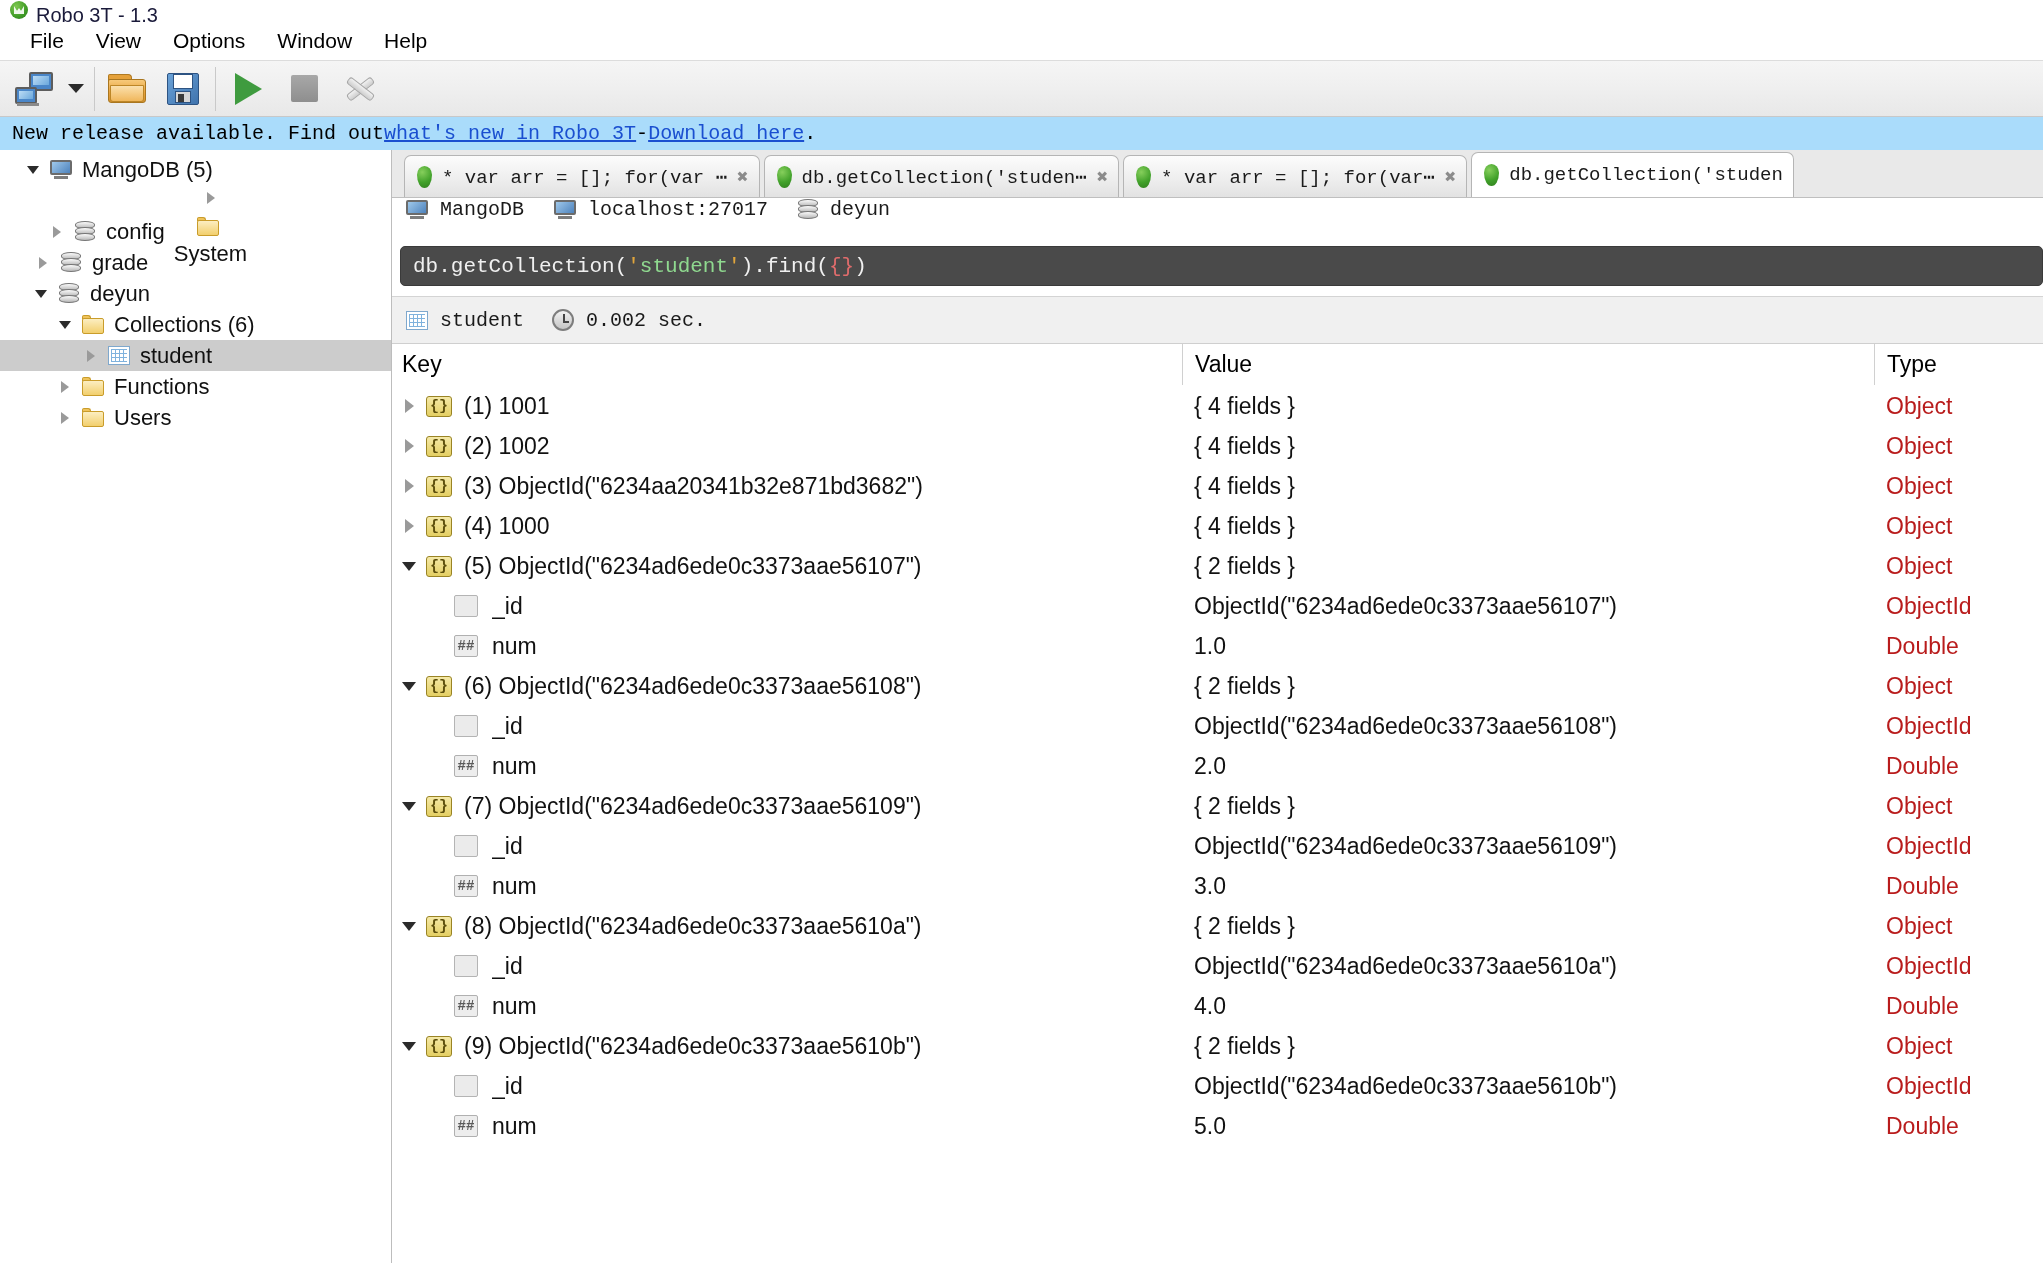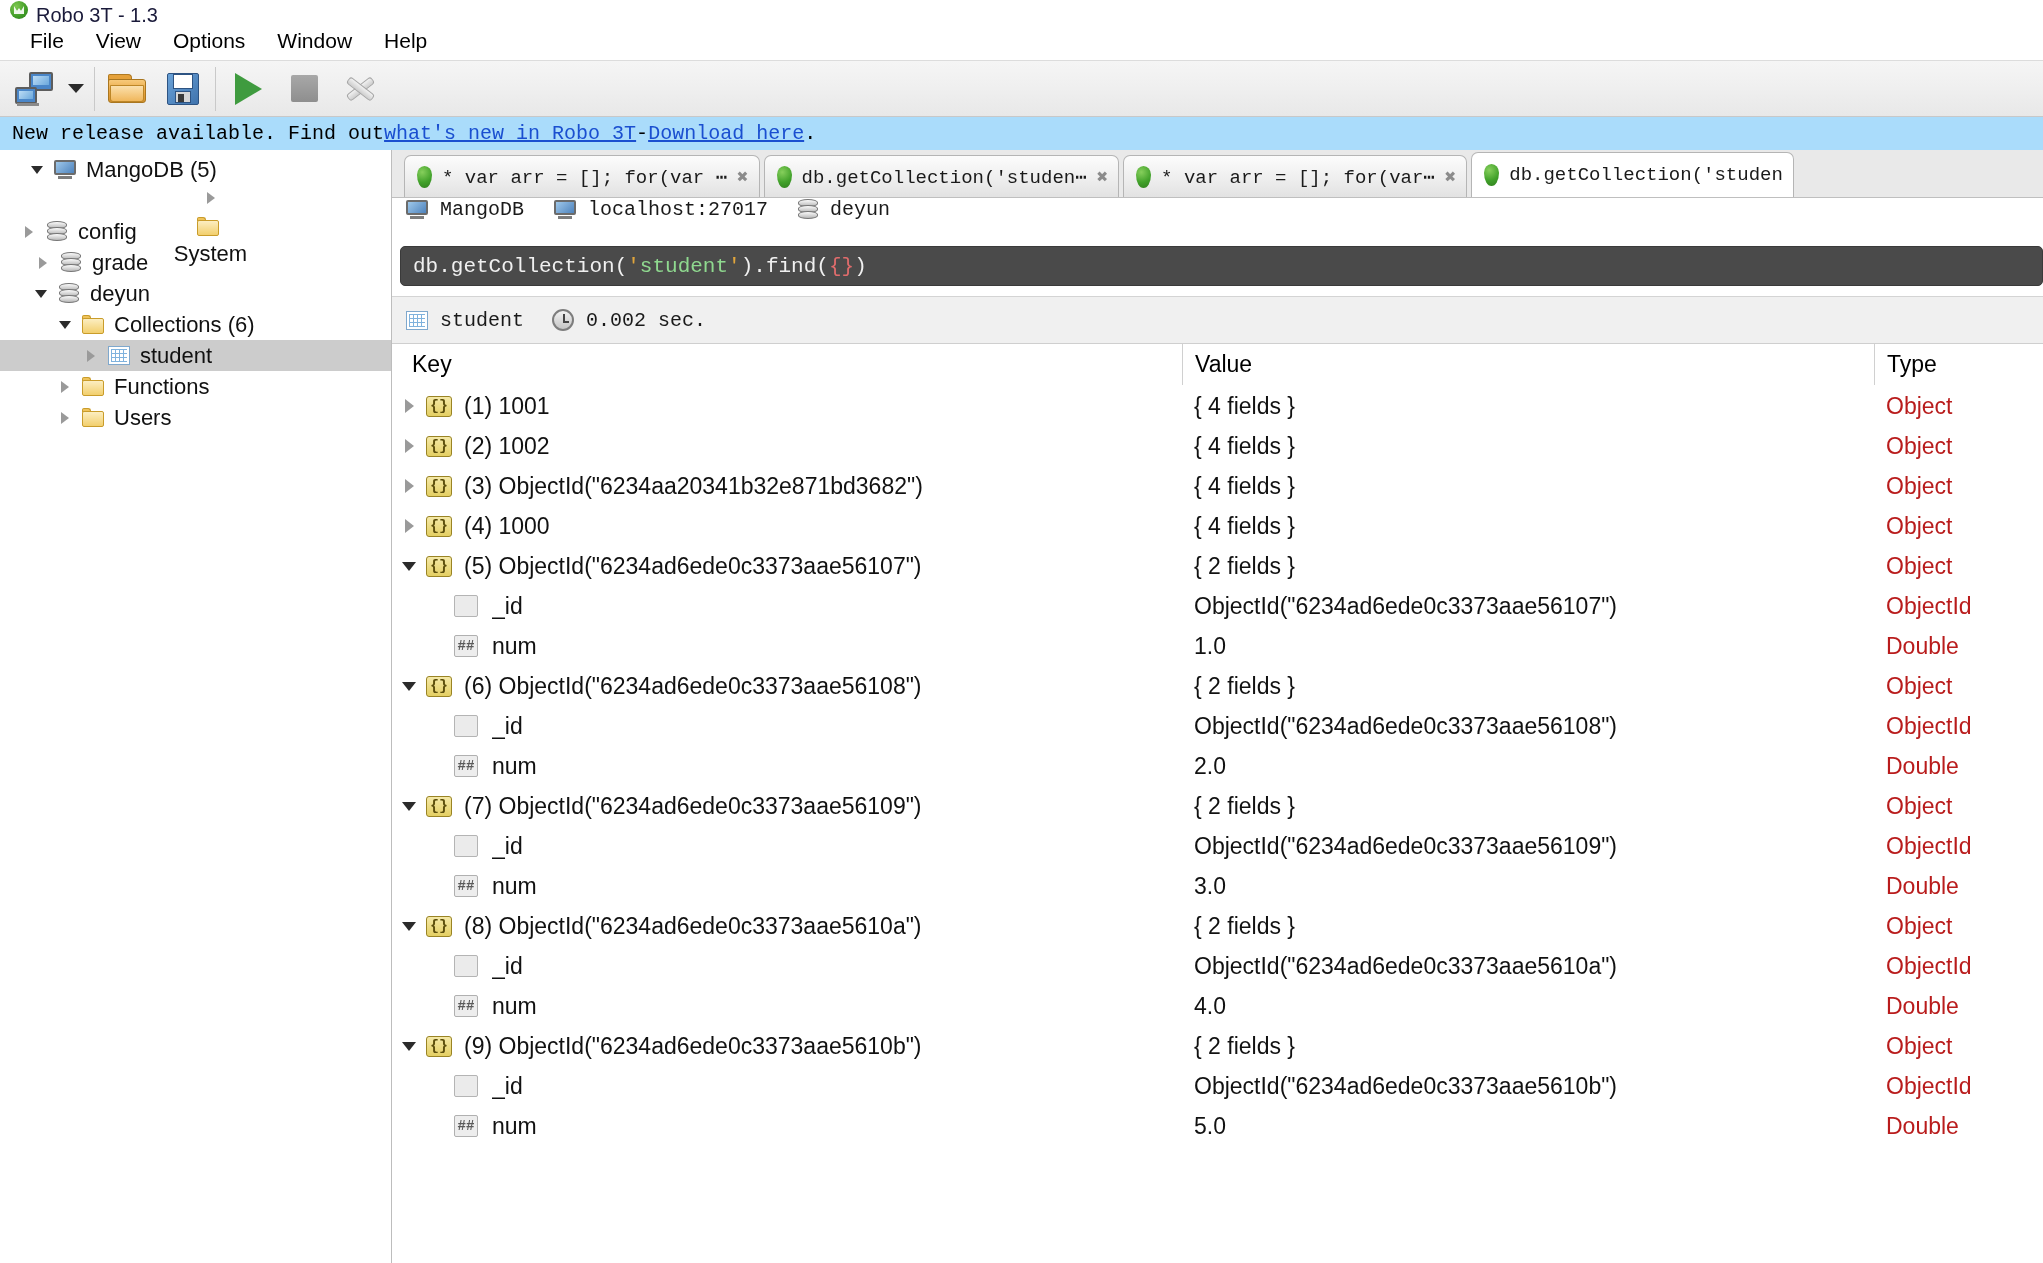--- a/index.html
+++ b/index.html
@@ -439,21 +439,21 @@
     background: #ffffff;
   }
   .rt-head {
     display: flex;
     height: 42px;
     align-items: center;
     border-bottom: 1px solid #ffffff;
     font-size: 23px;
     color: #000000;
   }
-  .rt-head .col-key { width: 790px; flex: 0 0 790px; padding-left: 20px; }
+  .rt-head .col-key { width: 790px; flex: 0 0 790px; padding-left: 10px; }
   .rt-head .col-val { width: 692px; flex: 0 0 692px; padding-left: 12px; border-left: 1px solid #d0d0d0; height: 100%; display:flex; align-items:center;}
   .rt-head .col-typ { flex: 1 1 auto; padding-left: 12px; border-left: 1px solid #d0d0d0; height: 100%; display:flex; align-items:center;}
 
   .rt-row {
     display: flex;
     height: 40px;
     align-items: center;
     font-size: 23px;
     color: #111111;
     white-space: nowrap;
@@ -589,21 +589,21 @@
     <a>what's new in Robo 3T</a>
     <span> - </span>
     <a>Download here</a>
     <span>.</span>
 </div>
 
 <div class="workspace">
 
   <div class="sidebar">
 
-    <div class="tree-row" style="padding-left:4px;margin-left:20px;">
+    <div class="tree-row" style="padding-left:20px;">
       <span class="tw chev-d"></span>
       <span class="t-icon">
           <span class="ic-server">
             <span class="scr"></span>
             <span class="ft"></span>
           </span>
         </span>
       <span>MangoDB (5)</span>
     </div>
 
@@ -611,21 +611,21 @@
       <span class="tw chev-r"></span>
       <span class="t-icon">
           <span class="ic-fold">
             <span class="ft"></span>
             <span class="fb"></span>
           </span>
         </span>
       <span>System</span>
     </div>
 
-    <div class="tree-row" style="padding-left:16px;">
+    <div class="tree-row" style="padding-left:44px;">
       <span class="tw chev-r"></span>
       <span class="t-icon">
           <span class="ic-db">
             <span class="c1"></span>
             <span class="c2"></span>
             <span class="c3"></span>
           </span>
         </span>
       <span>config</span>
     </div>

